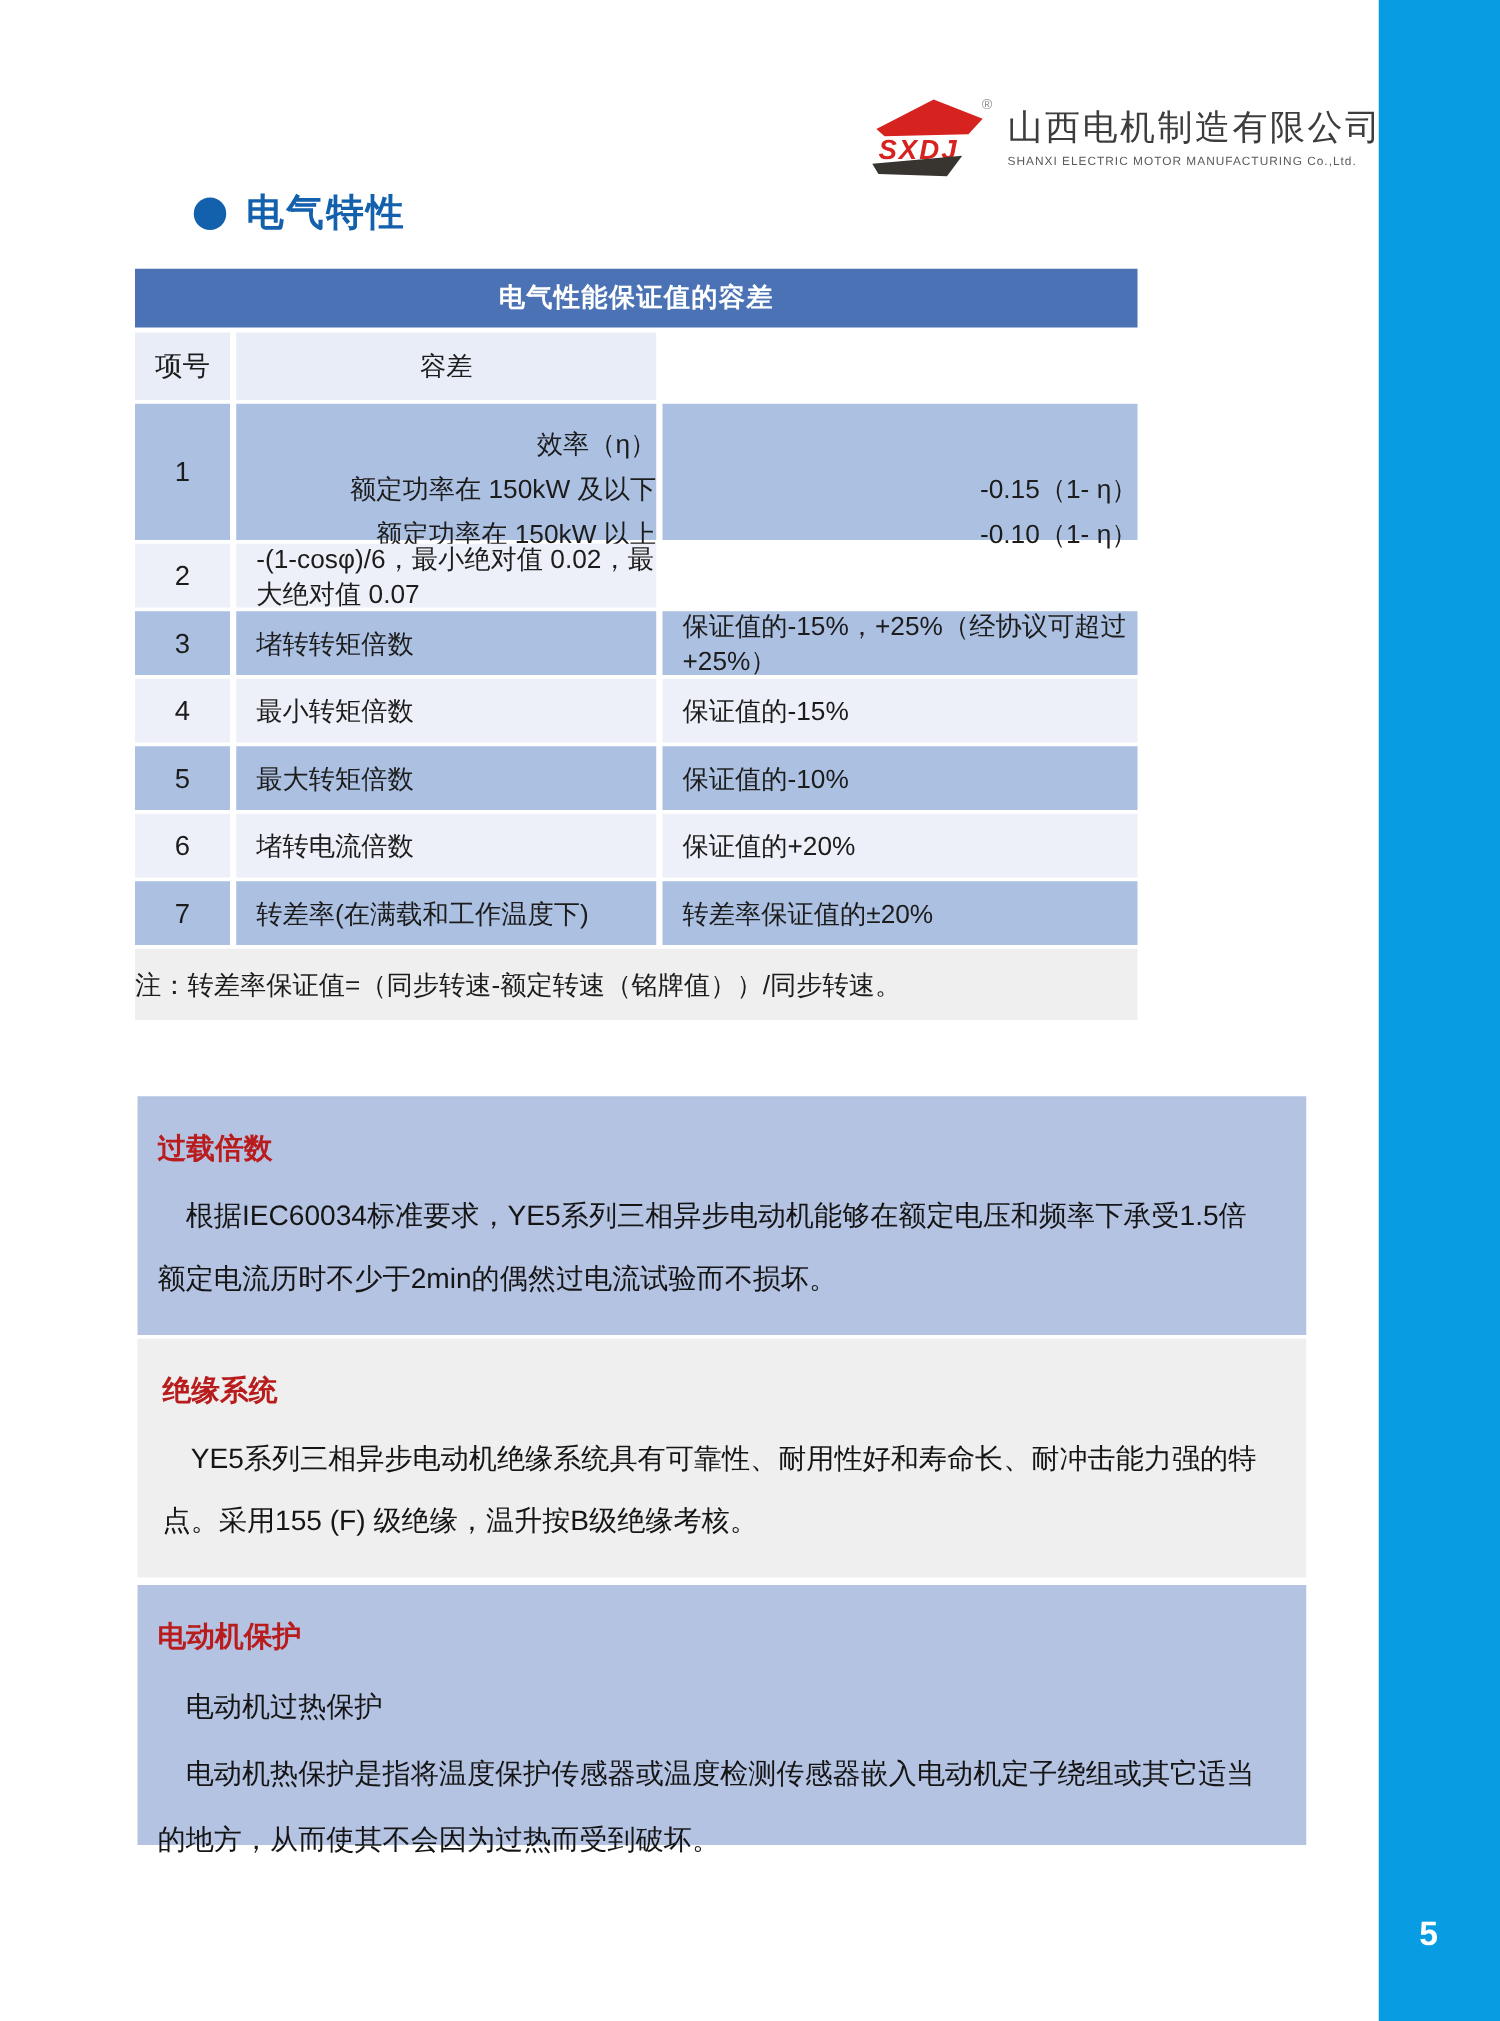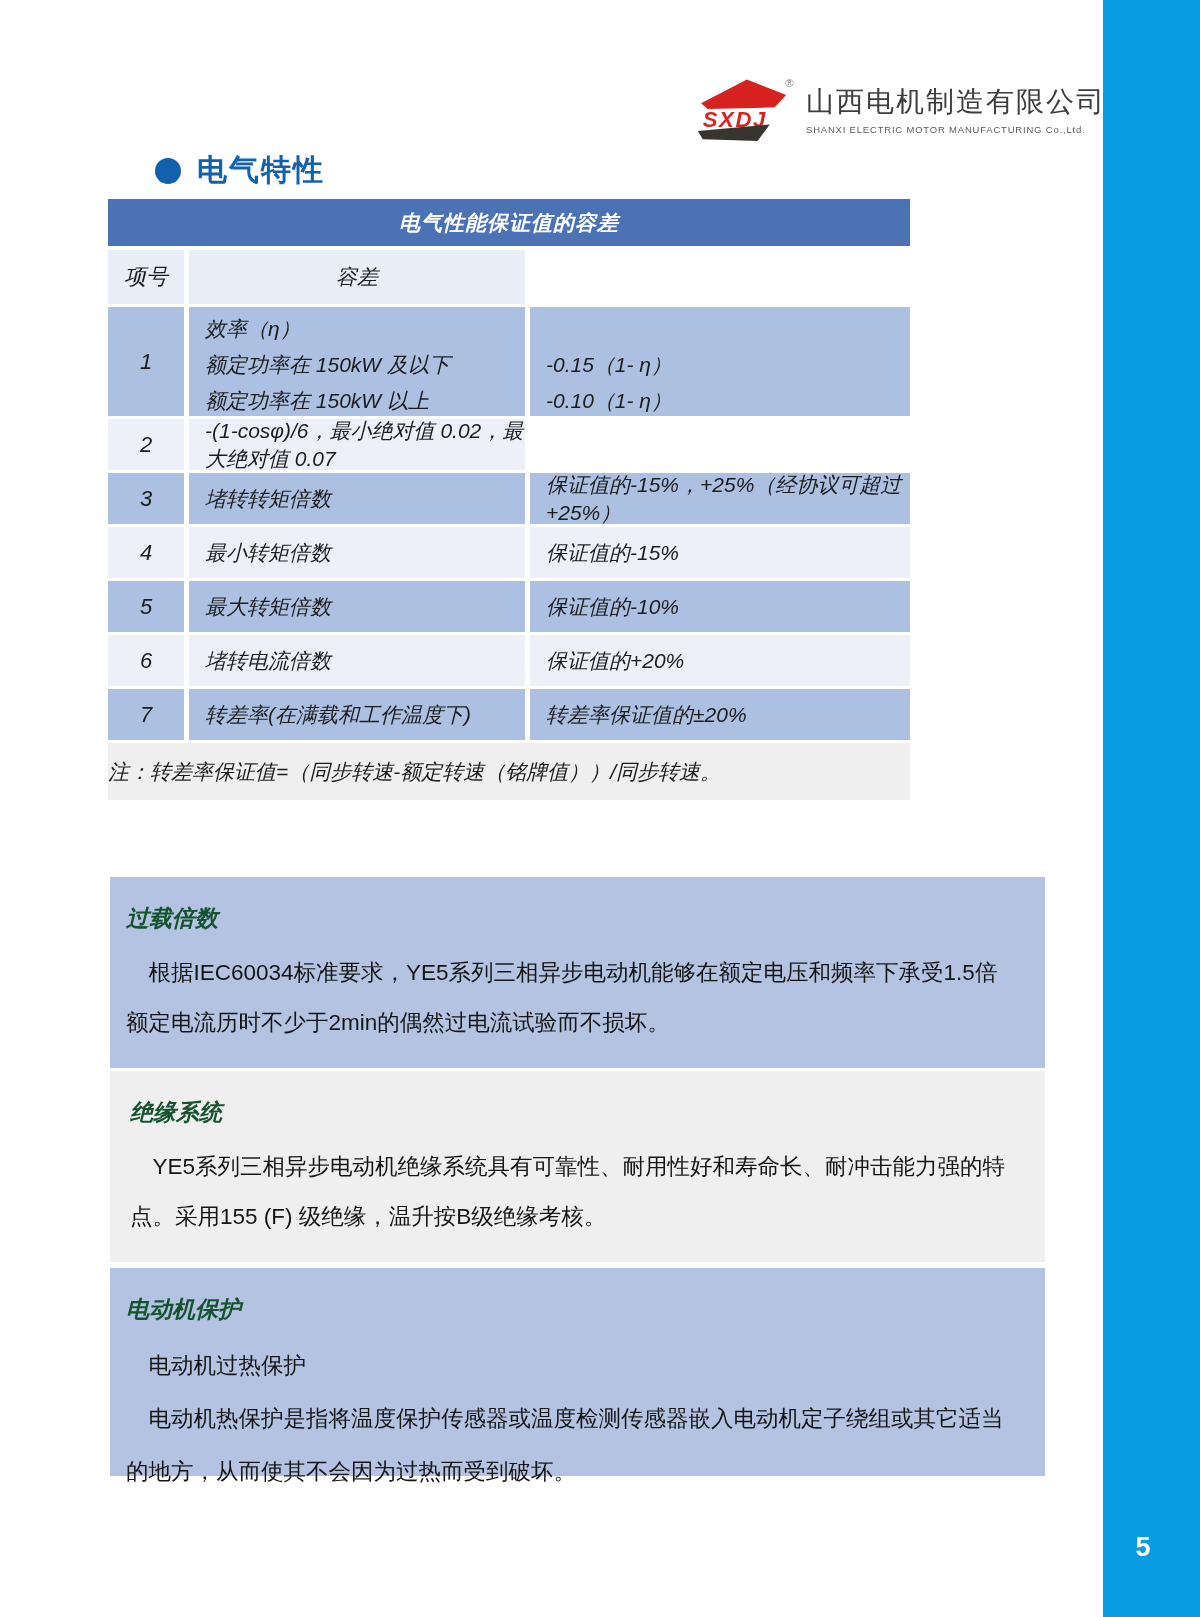--- a/index.html
+++ b/index.html
@@ -19,46 +19,46 @@
   .brand-cn { font-size:28px; font-weight:400; color:#3d3d3d; letter-spacing:2px;
               font-family:"Liberation Sans","DejaVu Sans",sans-serif; }
   .brand-en { font-size:9.5px; color:#5a5a5a; letter-spacing:0.8px; margin-top:3px; white-space:nowrap; }
 
   
   .section-title { position:absolute; left:155px; top:150px; display:flex; align-items:center; }
   .bullet { width:26px; height:26px; border-radius:50%; background:#1360AD; display:inline-block; }
   .title-text { margin-left:16px; font-size:30px; font-weight:bold; color:#1360AD; letter-spacing:2px; }
 
   
-  .tbl { position:absolute; left:108px; top:199px; width:802px;font-style:italic; }
+  .tbl { position:absolute; left:108px; top:215px; width:802px; }
   .t-title { height:47px; line-height:47px; text-align:center; background:#4A72B4;
              color:#ffffff; font-size:21px; font-weight:bold; letter-spacing:1px; margin-bottom:4px; }
   .t-row { display:grid; grid-template-columns:76px 336px 1fr; column-gap:5px; margin-bottom:3px; }
   .t-head .c { background:#E9EDF7; height:54px; }
   .c { display:flex; align-items:center; font-size:21px; }
   .c.center { justify-content:center; }
   .c.no { justify-content:center; font-size:22px; }
   .c.name, .c.tol { padding-left:16px; }
   .row-blue .c { background:#ACC0E2; }
   .row-light .c { background:#EDF0F8; }
   .r-std .c { height:51px; }
   .r1 .c { height:109px; }
-  .r1 .c.name, .r1 .c.tol { display:block; padding-top:4px; }
+  .r1 .c.name, .r1 .c.tol { display:block; padding-top:15px;text-align:right; }
   .r1 .line { height:36px; line-height:36px; }
   .t-note { background:#EFEFEF; height:57px; display:flex; align-items:center;
             font-size:21px; }
 
   
   .panel { position:absolute; left:110px; width:935px; padding:26px 36px 0 16px; }
   .panel.blue { background:#B5C3E3; }
   .panel.gray { background:#EFEFEF;padding-left:20px; }
   .p1 { top:877px; height:191px; }
   .p2 { top:1071px; height:191px; }
   .p3 { top:1268px; height:208px; }
-  .panel-title { color:#14532d; font-size:23px; font-weight:bold; margin-bottom:14px;font-style:italic; }
+  .panel-title { color:#b91c1c; font-size:23px; font-weight:bold; margin-bottom:14px; }
   .panel p { font-size:22.5px; line-height:50px; text-indent:1em; color:#151515; }
   .p3 p { line-height:53px; }
 </style>
 </head>
 <body>
 
 <div class="page">
 
   <div class="side-bar">
     <div class="page-num">5</div>

